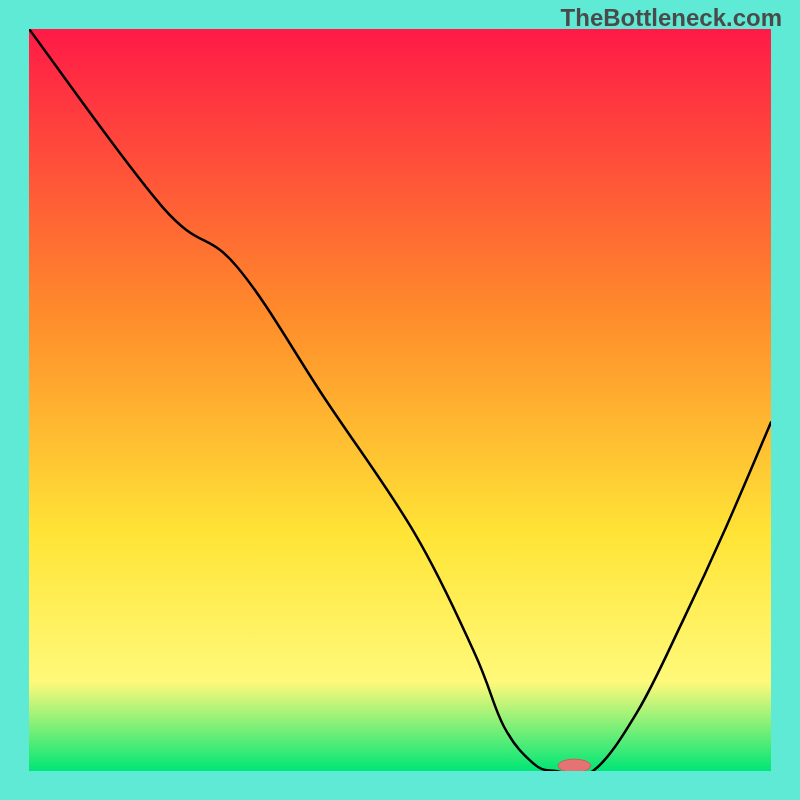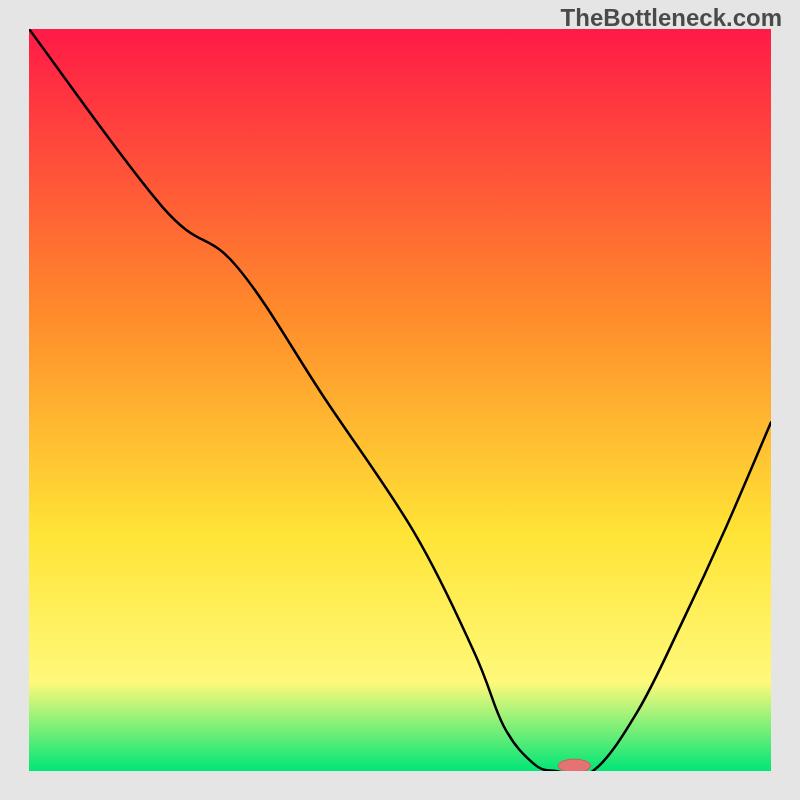--- a/index.html
+++ b/index.html
@@ -7,21 +7,21 @@
     padding: 0;
     background: #000;
     width: 800px;
     height: 800px;
     position: relative;
     font-family: Arial, Helvetica, sans-serif;
   }
   .outer {
     width: 800px;
     height: 800px;
-    background: #e5e5e5;
+    background: #5eead4;
     position: relative;
     text-decoration: underline;
   }
   .plot-area {
     position: absolute;
     left: 29px;
     top: 29px;
     width: 742px;
     height: 742px;
   }

